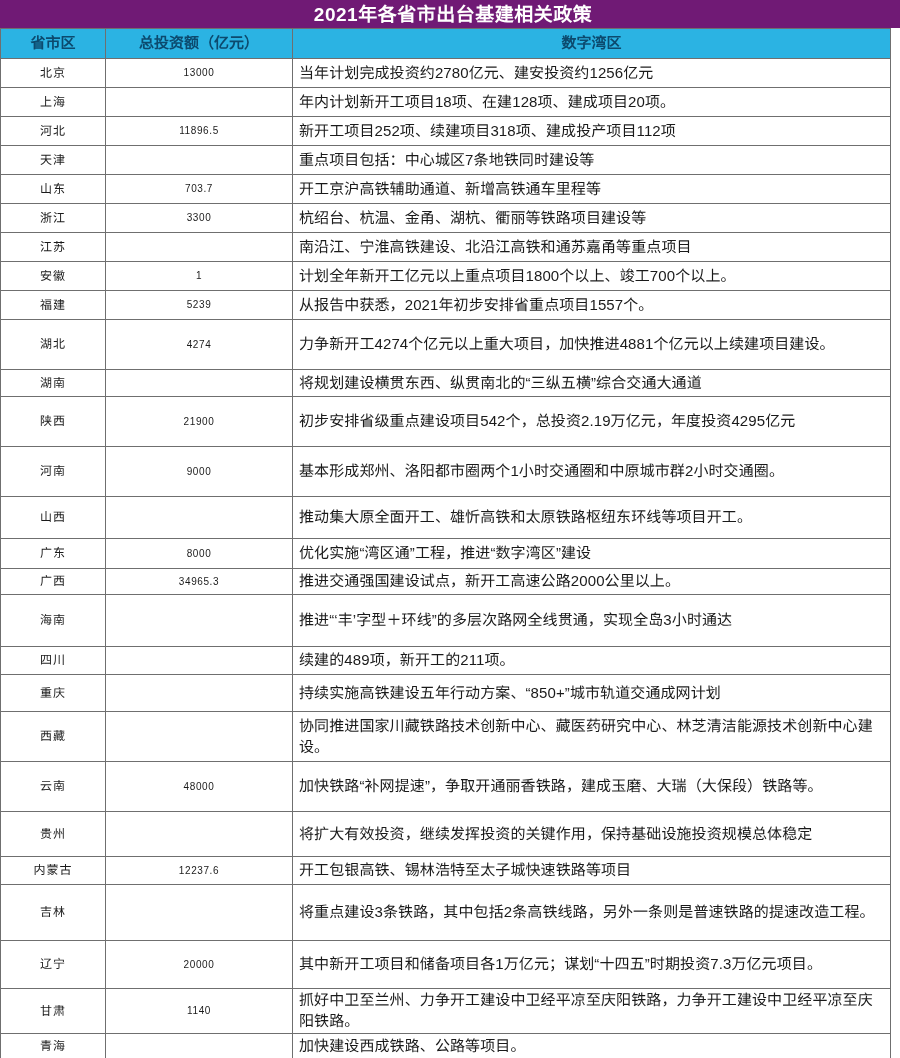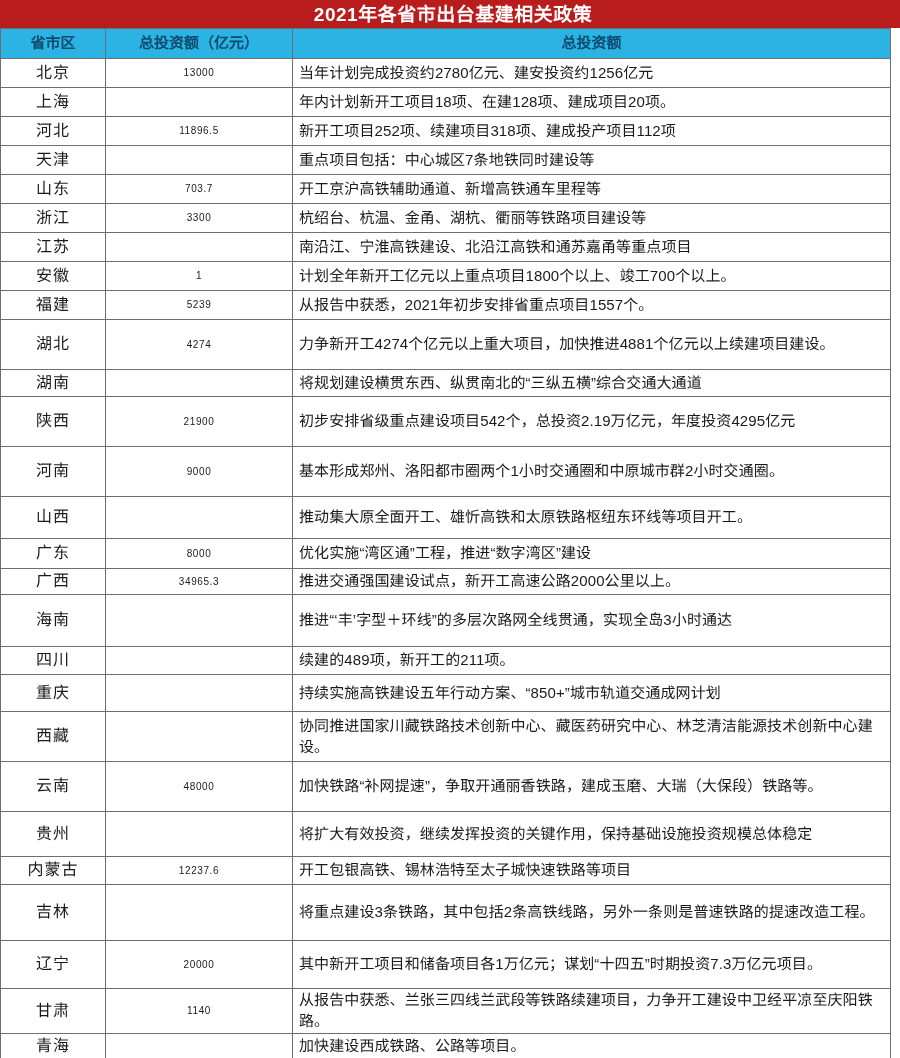--- a/index.html
+++ b/index.html
@@ -20,21 +20,21 @@
   .sheet {
     width: 900px;
     height: 1058px;
     position: relative;
     box-sizing: border-box;
   }
 
   
   .title-bar {
     height: 28px;
-    background: #b91c1c;
+    background: #701a75;
     display: flex;
     align-items: center;
     justify-content: center;
     box-sizing: border-box;
     padding-left: 6px;
   }
   .title-text {
     color: #ffffff;
     font-size: 19px;
     font-weight: bold;
@@ -73,21 +73,21 @@
     font-size: 16px;
     height: 30px;
     text-align: center;
     white-space: nowrap;
   }
 
   
   tbody td.prov {
     text-align: center;
     white-space: nowrap;
-    font-size: 16px;
+    font-size: 12px;
     letter-spacing: 1px;
   }
   tbody td.amt {
     text-align: center;
     white-space: nowrap;
     font-size: 10px;
     letter-spacing: 0.6px;
   }
   tbody td.desc {
     text-align: left;
@@ -120,21 +120,21 @@
   <table class="grid">
     <colgroup>
       <col class="c-prov">
       <col class="c-amt">
       <col class="c-desc">
     </colgroup>
     <thead>
       <tr>
         <th>省市区</th>
         <th>总投资额（亿元）</th>
-        <th>总投资额</th>
+        <th>数字湾区</th>
       </tr>
     </thead>
     <tbody id="tbody">
         <tr style="height: 29px;">
           <td class="prov">北京</td>
           <td class="amt">13000</td>
           <td class="desc">当年计划完成投资约2780亿元、建安投资约1256亿元</td>
         </tr>
         <tr style="height: 29px;">
           <td class="prov">上海</td>
@@ -252,21 +252,21 @@
           <td class="desc">将重点建设3条铁路，其中包括2条高铁线路，另外一条则是普速铁路的提速改造工程。</td>
         </tr>
         <tr style="height: 48px;">
           <td class="prov">辽宁</td>
           <td class="amt">20000</td>
           <td class="desc">其中新开工项目和储备项目各1万亿元；谋划“十四五”时期投资7.3万亿元项目。</td>
         </tr>
         <tr style="height: 45px; margin-left: 10px;">
           <td class="prov">甘肃</td>
           <td class="amt">1140</td>
-          <td class="desc">从报告中获悉、兰张三四线兰武段等铁路续建项目，力争开工建设中卫经平凉至庆阳铁路。</td>
+          <td class="desc">抓好中卫至兰州、力争开工建设中卫经平凉至庆阳铁路，力争开工建设中卫经平凉至庆阳铁路。</td>
         </tr>
         <tr style="height: 26px;">
           <td class="prov">青海</td>
           <td class="amt"></td>
           <td class="desc">加快建设西成铁路、公路等项目。</td>
         </tr>
         <tr class="total" style="height: 24px;">
           <td class="prov">总计</td>
           <td class="amt">193657.1</td>
           <td class="desc"></td>

